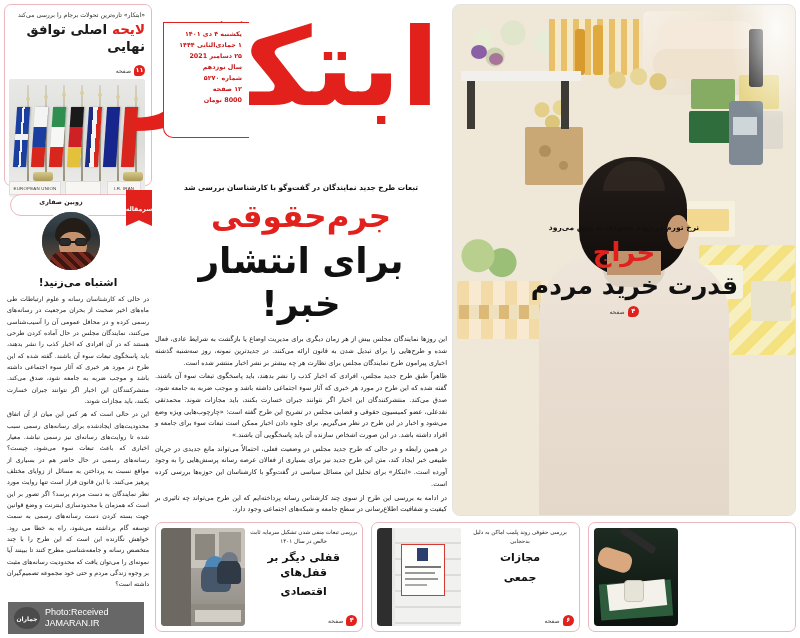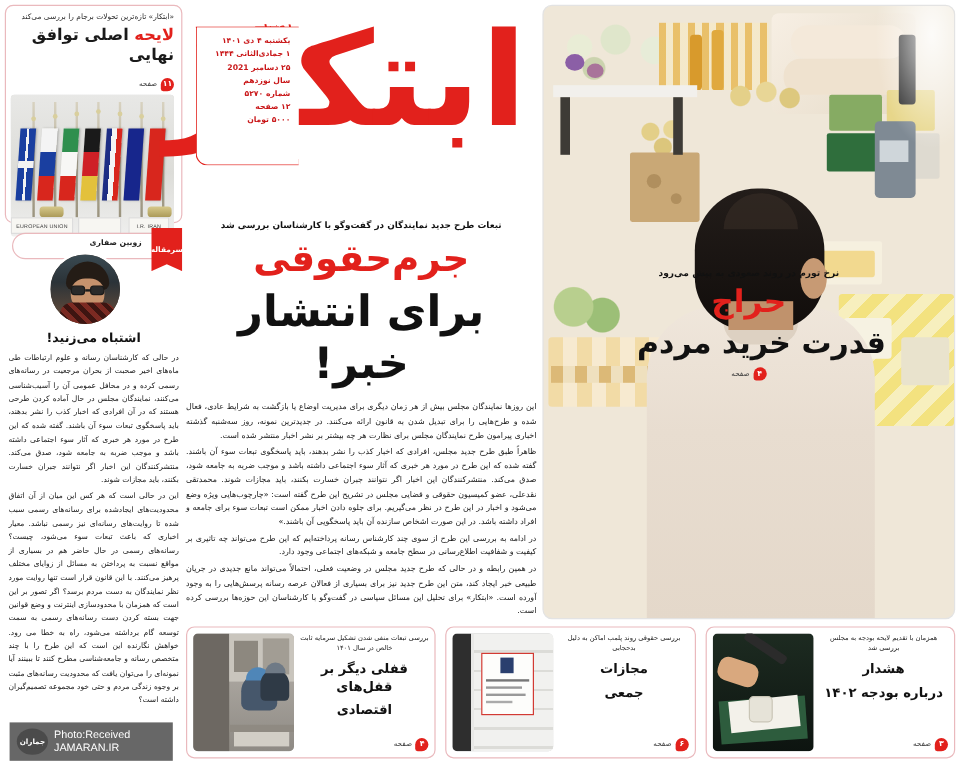--- a/index.html
+++ b/index.html
@@ -82,21 +82,21 @@
 
   
   .ed-col { position: absolute; left: 4px; top: 192px; width: 148px; height: 400px; }
   .ed-head {
     position: relative; height: 56px;
   }
   .ed-pill {
     position: absolute; left: 6px; top: 2px; width: 136px; height: 22px;
     border: 1px solid #eab9bd; border-radius: 11px; background:#fff;
   }
-  .ed-author { position: absolute; left: 0; right: 34px; top: 6px; 
+  .ed-author { position: absolute; left: 0; right: 34px; top: 6px; text-align: center;
                font-size: 6.4px; font-weight: bold; color:#222; }
   .ed-tag {
     position: absolute; right: 0px; top: -2px; width: 26px; height: 36px;
     background: #e2211c; color:#fff; font-size: 6.2px; font-weight:bold;
     display:flex; align-items:center; justify-content:center;
     clip-path: polygon(0 0, 100% 0, 100% 100%, 50% 84%, 0 100%);
   }
   .ed-tag span { transform: rotate(0deg); }
   .ed-avatar {
     position: absolute; left: 36px; top: 18px; width: 62px; height: 62px;
@@ -210,33 +210,33 @@
       <div class="mh-word">ابتکار</div>
       <div class="mh-sub">روزنامه صبح ایران</div>
     </div>
     <div class="mh-datebox">
       <div>یکشنبه ۴ دی ۱۴۰۱</div>
       <div>۱ جمادی‌الثانی ۱۴۴۴</div>
       <div>۲۵ دسامبر 2021</div>
       <div>سال نوزدهم</div>
       <div>شماره ۵۲۷۰</div>
       <div>۱۲ صفحه</div>
-      <div>۵۰۰۰ تومان</div>
+      <div>8000 تومان</div>
     </div>
   </div>
 
   <div class="main-col rtl">
     <div class="mc-kicker">تبعات طرح جدید نمایندگان در گفت‌وگو با کارشناسان بررسی شد</div>
     <div class="mc-h1">جرم‌حقوقی</div>
     <div class="mc-h2">برای انتشار خبر!</div>
     <div class="mc-body">
       <p>این روزها نمایندگان مجلس بیش از هر زمان دیگری برای مدیریت اوضاع یا بازگشت به شرایط عادی، فعال شده و طرح‌هایی را برای تبدیل شدن به قانون ارائه می‌کنند. در جدیدترین نمونه، روز سه‌شنبه گذشته اخباری پیرامون طرح نمایندگان مجلس برای نظارت هر چه بیشتر بر نشر اخبار منتشر شده است.</p>
       <p>ظاهراً طبق طرح جدید مجلس، افرادی که اخبار کذب را نشر بدهند، باید پاسخگوی تبعات سوء آن باشند. گفته شده که این طرح در مورد هر خبری که آثار سوء اجتماعی داشته باشد و موجب ضربه به جامعه شود، صدق می‌کند. منتشرکنندگان این اخبار اگر نتوانند جبران خسارت بکنند، باید مجازات شوند. محمدتقی نقدعلی، عضو کمیسیون حقوقی و قضایی مجلس در تشریح این طرح گفته است: «چارچوب‌هایی ویژه وضع می‌شود و اخبار در این طرح در نظر می‌گیریم. برای جلوه دادن اخبار ممکن است تبعات سوء برای جامعه و افراد داشته باشد. در این صورت اشخاص سازنده آن باید پاسخگویی آن باشند.»</p>
+      <p>در همین رابطه و در حالی که طرح جدید مجلس در وضعیت فعلی، احتمالاً می‌تواند مانع جدیدی در جریان طبیعی خبر ایجاد کند، متن این طرح جدید نیز برای بسیاری از فعالان عرصه رسانه پرسش‌هایی را به وجود آورده است. «ابتکار» برای تحلیل این مسائل سیاسی در گفت‌وگو با کارشناسان این حوزه‌ها بررسی کرده است.</p>
       <p>در ادامه به بررسی این طرح از سوی چند کارشناس رسانه پرداخته‌ایم که این طرح می‌تواند چه تاثیری بر کیفیت و شفافیت اطلاع‌رسانی در سطح جامعه و شبکه‌های اجتماعی وجود دارد.</p>
-      <p>در همین رابطه و در حالی که طرح جدید مجلس در وضعیت فعلی، احتمالاً می‌تواند مانع جدیدی در جریان طبیعی خبر ایجاد کند، متن این طرح جدید نیز برای بسیاری از فعالان عرصه رسانه پرسش‌هایی را به وجود آورده است. «ابتکار» برای تحلیل این مسائل سیاسی در گفت‌وگو با کارشناسان این حوزه‌ها بررسی کرده است.</p>
     </div>
     <div class="mc-more">
       <span class="pagebadge">
         <span class="dot">۲</span>
         <span>شرح در صفحه</span>
       </span>
     </div>
   </div>
 
   <div class="ed-col rtl">
@@ -359,31 +359,20 @@
   <div class="teasers">
 
     <div class="teaser rtl">
       <div class="teaser-photo">
         <div style="position:absolute;inset:0;background:linear-gradient(#1d2b21,#0d1410);"></div>
         <div style="position:absolute;left:6px;bottom:8px;width:72px;height:36px;background:#2d5c3d;transform:rotate(-4deg);"></div>
         <div style="position:absolute;left:14px;bottom:18px;width:58px;height:26px;background:#f3f1ea;transform:rotate(-6deg);"></div>
         <div style="position:absolute;left:30px;bottom:24px;width:20px;height:22px;border-radius:4px;background:#e6e3d8;border:1px solid #c9c5b6;"></div>
         <div style="position:absolute;left:4px;top:22px;width:34px;height:20px;border-radius:8px;background:#d9a87e;transform:rotate(18deg);"></div>
         <div style="position:absolute;left:24px;top:8px;width:40px;height:8px;background:#2b2b2b;transform:rotate(34deg);border-radius:3px;"></div>
-      </div>
-      <div class="teaser-txt">
-        <div class="t-kicker">همزمان با تقدیم لایحه بودجه به مجلس بررسی شد</div>
-        <div class="t-title">هشدار</div>
-        <div class="t-title">درباره بودجه ۱۴۰۲</div>
-        <div class="t-badge">
-          <span class="pagebadge">
-            <span class="dot">۳</span>
-            <span>صفحه</span>
-          </span>
-        </div>
       </div>
     </div>
 
     <div class="teaser rtl">
       <div class="teaser-photo">
         <div style="position:absolute;inset:0;background:linear-gradient(90deg,#2e2e2e 0 18%,#e9e9e7 18% 100%);"></div>
         <div style="position:absolute;left:18px;top:0;width:66px;height:100%;
                     background:repeating-linear-gradient(to bottom,#f1f1ef 0 14px,#dcdcd8 14px 16px);"></div>
         <div style="position:absolute;left:24px;top:16px;width:44px;height:52px;background:#fdfdfb;border:1.5px solid #d23a33;"></div>
         <div style="position:absolute;left:40px;top:20px;width:11px;height:13px;background:#2a3f6e;"></div>

